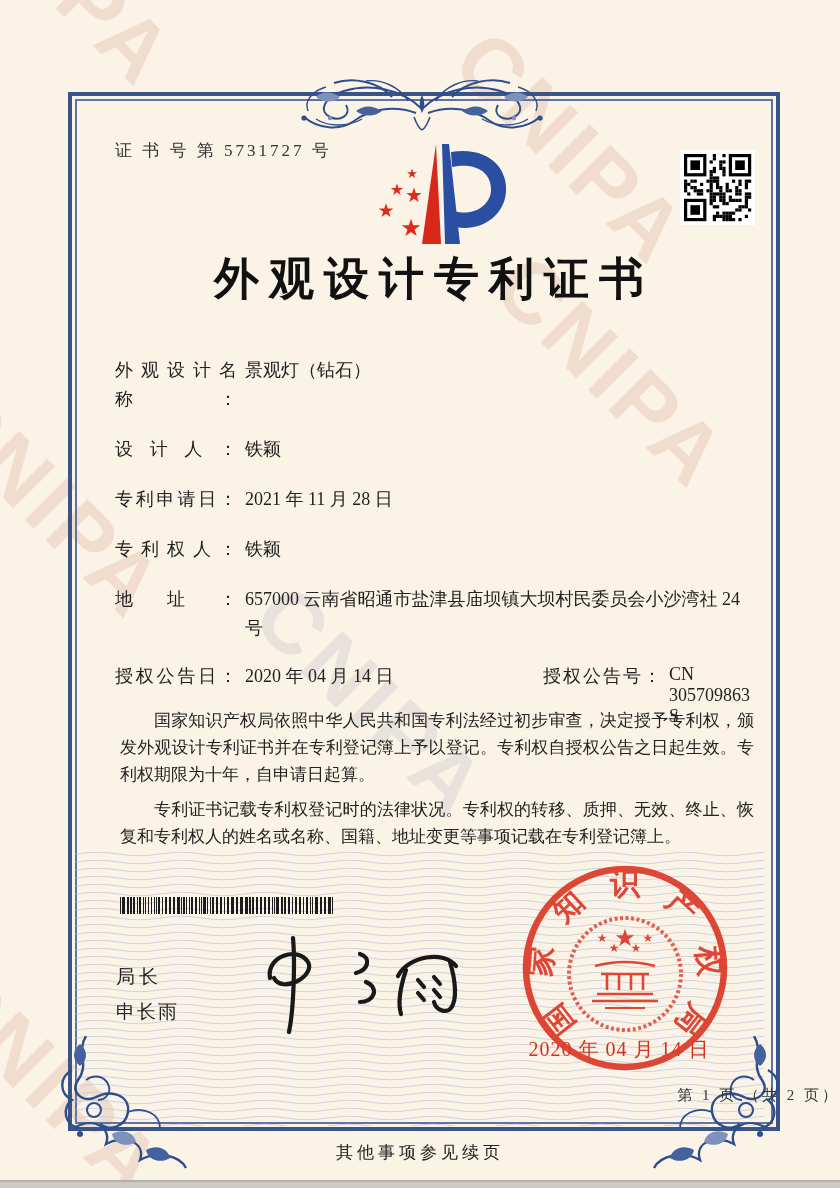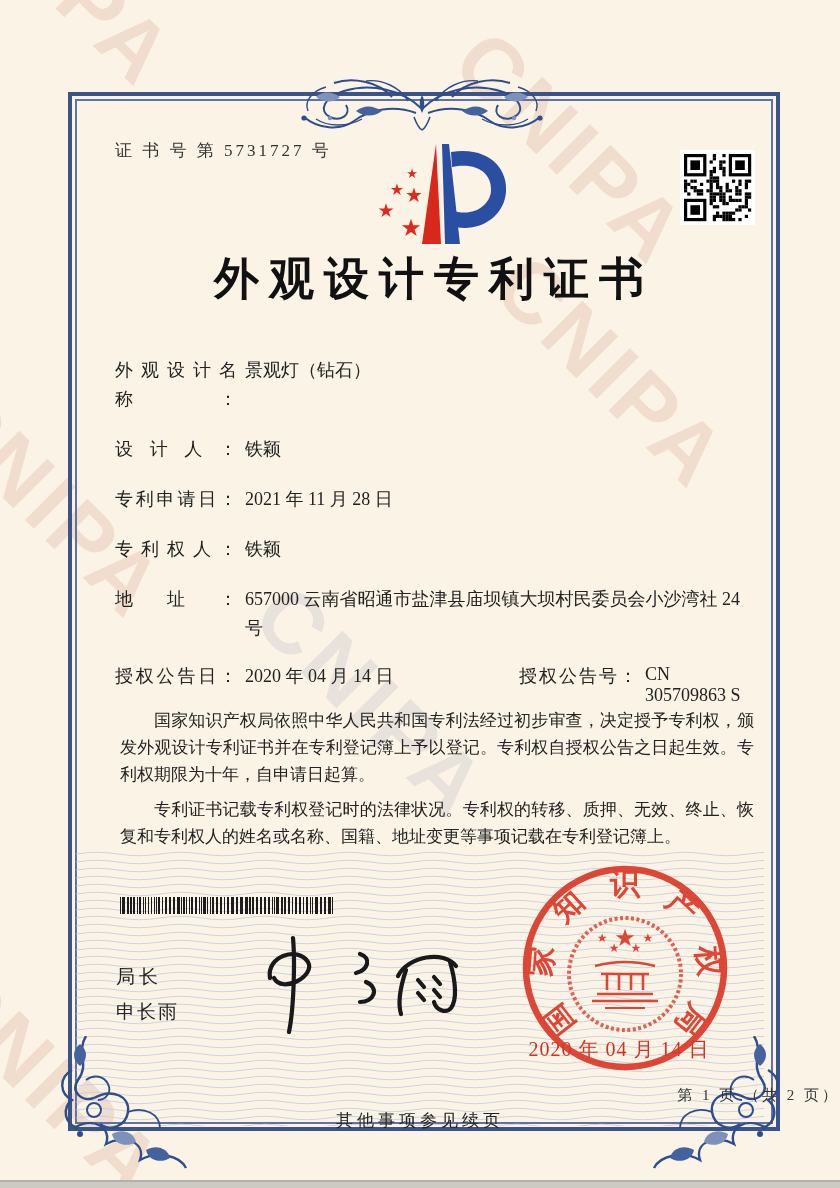--- a/index.html
+++ b/index.html
@@ -50,21 +50,21 @@
   .fields{position:absolute;left:115px;top:356px;width:640px;font-size:18px;color:#222;}
   .frow{display:flex;margin-bottom:21px;line-height:29px;}
   .f-label{
     display:inline-block;width:122px;flex:0 0 122px;
     text-align:justify;text-align-last:justify;
   }
   .f-value{margin-left:8px;width:512px;}
   .grant-row{display:flex;gap:16px;}
   .grant-pair1{display:flex;width:388px;flex:0 0 388px;}
   .grant-pair2{display:flex;}
-  .grant-pair2 .f-label{width:118px;flex:0 0 118px;}
+  .grant-pair2 .f-label{width:118px;flex:0 0 118px;margin-left:24px;}
 
   
   .body-text{
     position:absolute;left:112px;top:699px;width:650px;
     font-size:17px;line-height:27px;text-align:justify;color:#222;
   }
   .body-text p{margin:8px;text-indent:34px;}
 
   
   .barcode{position:absolute;left:120px;top:897px;}
@@ -80,21 +80,21 @@
     position:absolute;left:524px;top:1036px;width:190px;
     font-size:20px;letter-spacing:1px;color:#d03220;text-align:center;white-space:nowrap;
   }
 
   
   .page-indicator{
     position:absolute;left:0;top:1086px;width:840px;text-align:right;
     font-size:15px;letter-spacing:3px;color:#333;
   }
   .continuation{
-    position:absolute;left:0;top:1109px;width:840px;text-align:center;
+    position:absolute;left:0;top:1141px;width:840px;text-align:center;
     font-size:17px;letter-spacing:4px;color:#222;
   }
   .page-edge{position:absolute;left:0;top:1180px;width:840px;height:8px;background:#cdcac4;border-top:2px solid #b3b0aa;}
 
   svg text.star{font-family:"DejaVu Sans",sans-serif;}
 </style>
 </head>
 <body>
 
 <div class="wm" style="left:-85px;top:-80px;">CNIPA</div>

